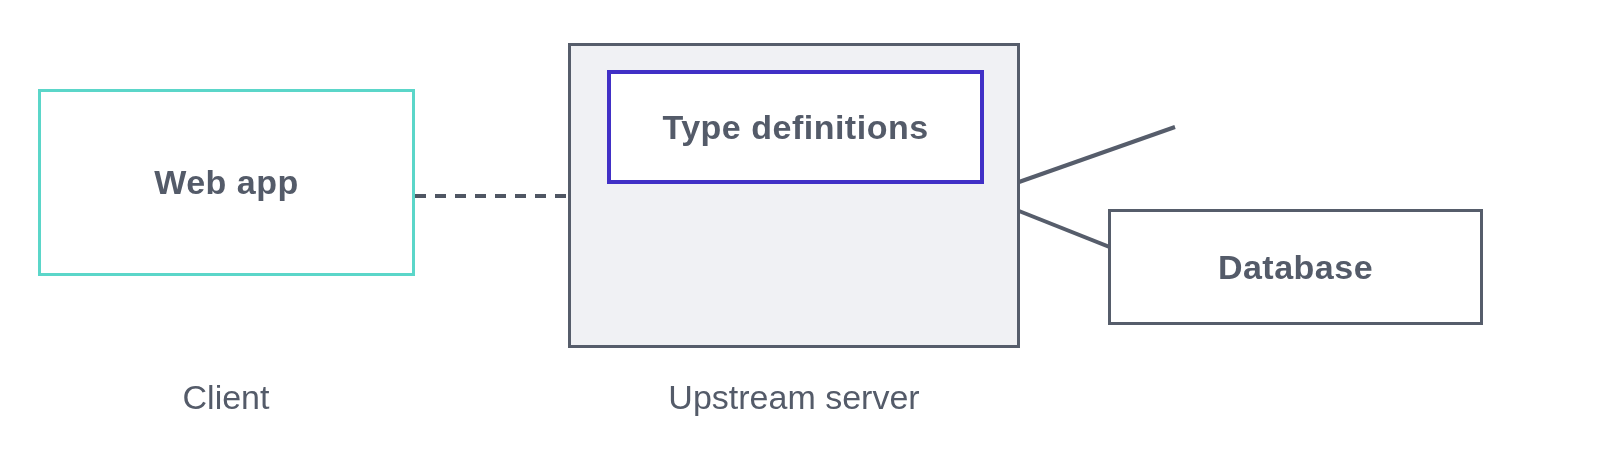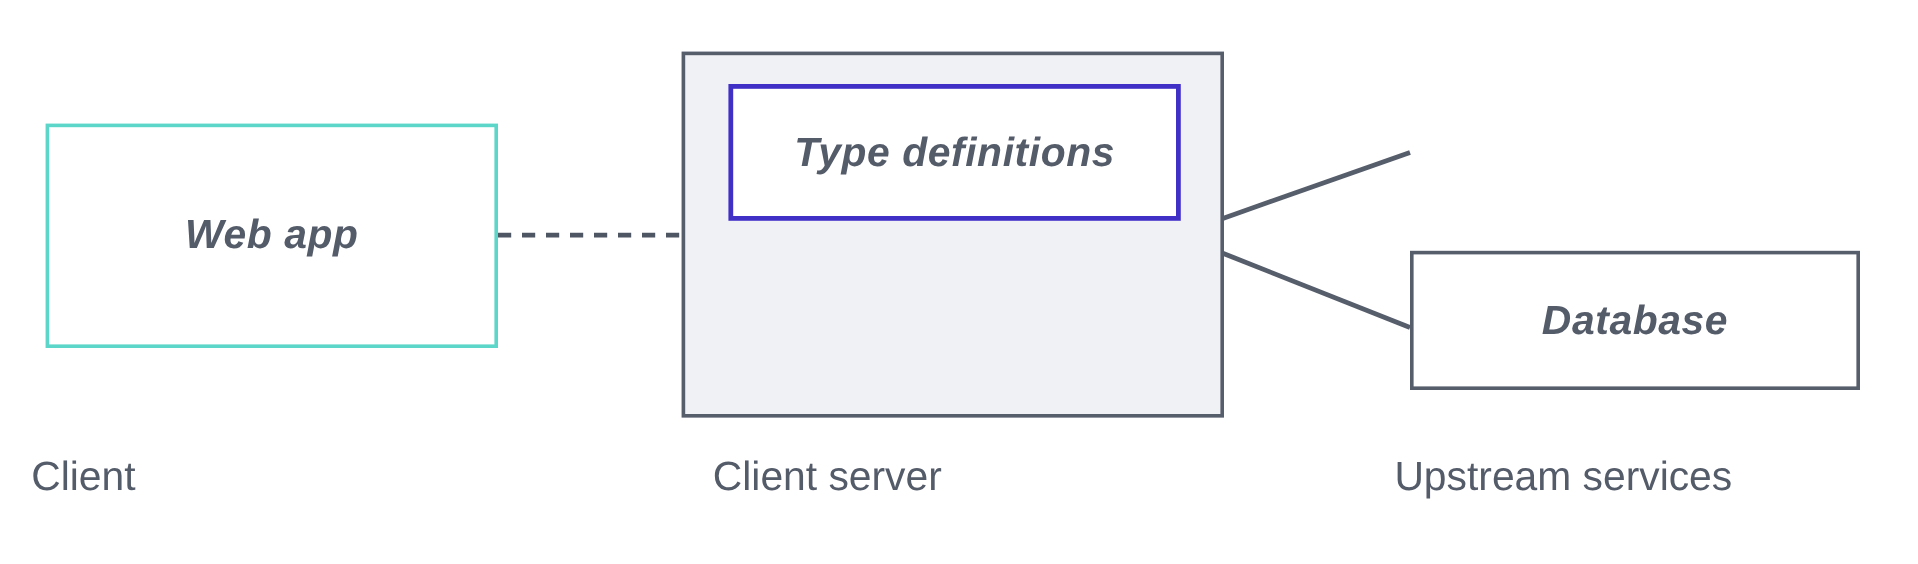--- a/index.html
+++ b/index.html
@@ -15,31 +15,30 @@
     font-family: "Liberation Sans", sans-serif;
     overflow: hidden;
   }
   .box {
     position: absolute;
     box-sizing: border-box;
     display: flex;
     align-items: center;
     justify-content: center;
     background: #ffffff;
-    font-style: italic;
   }
   .box-label {
     font-weight: bold;
     font-size: 34px;
     color: var(--text-color, #545b69);
     letter-spacing: 0.5px;
   }
   .client-box {
     left: 38px;
-    top: 103px;
+    top: 89px;
     width: 377px;
     height: 187px;
     border: 3px solid var(--client-border, #5bd6c9);
   }
   .server-box {
     left: 568px;
     top: 43px;
     width: 452px;
     height: 305px;
     border: 3px solid var(--server-border, #565d6b);
@@ -59,31 +58,31 @@
   .component-typedefs { top: 24px; height: 114px; }
   .component-resolvers { top: 165px; height: 114px; }
   .rest-box {
     left: 1175px;
     top: 69px;
     width: 375px;
     height: 114px;
     border: 3px solid var(--server-border, #565d6b);
   }
   .db-box {
-    left: 1175px;
+    left: 1108px;
     top: 209px;
     width: 375px;
     height: 116px;
     border: 3px solid var(--server-border, #565d6b);
   }
   .caption {
     position: absolute;
     top: 378px;
     width: 400px;
-    text-align: left;
+    text-align: center;
     font-size: 34px;
     font-weight: normal;
     color: var(--text-color, #545b69);
   }
   .caption-client   { left: 26px; }
   .caption-server   { left: 594px; }
   .caption-upstream { left: 1162px; }
   .connectors {
     position: absolute;
     left: 0;
@@ -110,16 +109,15 @@
     <div class="component-box component-typedefs">
       <span class="box-label">Type definitions</span>
     </div>
   </div>
 
   <div class="box db-box">
     <span class="box-label">Database</span>
   </div>
 
   <div class="caption caption-client">Client</div>
-  <div class="caption caption-server">Client server</div>
-  <div class="caption caption-upstream">Upstream services</div>
+  <div class="caption caption-server">Upstream server</div>
 
 </div>
 
 </body></html>

